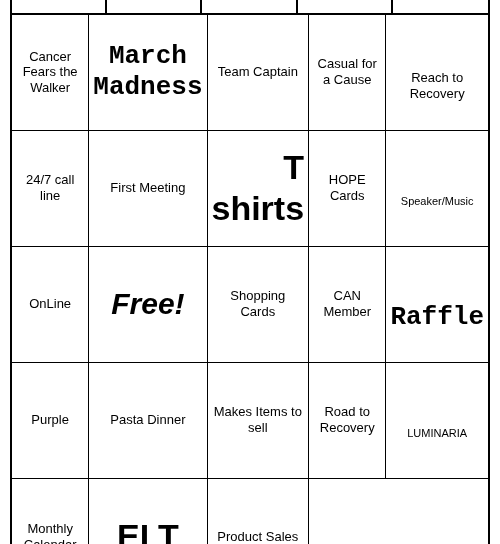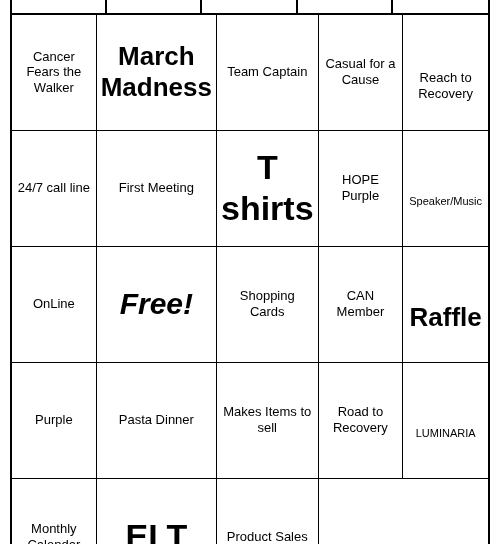--- a/index.html
+++ b/index.html
@@ -65,25 +65,27 @@
       margin-top: 28px;
     }
 
     .cell:nth-child(n+21) {
       border-bottom: none;
     }
 
     .cell-large {
       font-size: 26px;
       font-weight: bold;
+      font-family: Liberation Mono, monospace;
     }
 
     .cell-xlarge {
       font-size: 34px;
       font-weight: bold;
+      text-align: right;
     }
 
     .cell-free {
       font-size: 30px;
       font-weight: bold;
       font-style: italic;
     }
 
     .cell-small {
       font-size: 11px;
@@ -102,21 +104,21 @@
     </div>
   <div class="bingo-grid">
   <div class="cell">Cancer Fears the Walker</div>
       <div class="cell cell-large">March Madness</div>
       <div class="cell">Team Captain</div>
       <div class="cell">Casual for a Cause</div>
       <div class="cell">Reach to Recovery</div>
       <div class="cell">24/7 call line</div>
       <div class="cell">First Meeting</div>
       <div class="cell cell-xlarge">T shirts</div>
-      <div class="cell">HOPE Purple</div>
+      <div class="cell">HOPE Cards</div>
       <div class="cell cell-small">Speaker/Music</div>
       <div class="cell">OnLine</div>
       <div class="cell cell-free">Free!</div>
       <div class="cell">Shopping Cards</div>
       <div class="cell">CAN Member</div>
       <div class="cell cell-large">Raffle</div>
       <div class="cell">Purple</div>
       <div class="cell">Pasta Dinner</div>
       <div class="cell">Makes Items to sell</div>
       <div class="cell">Road to Recovery</div>

